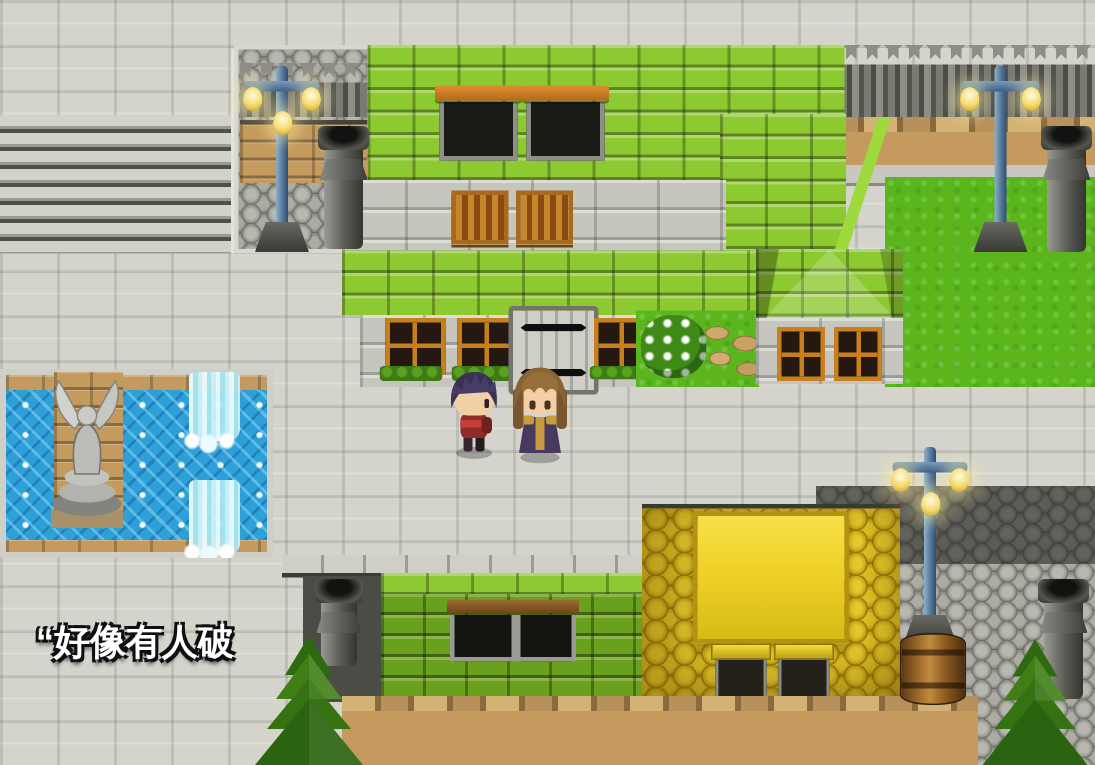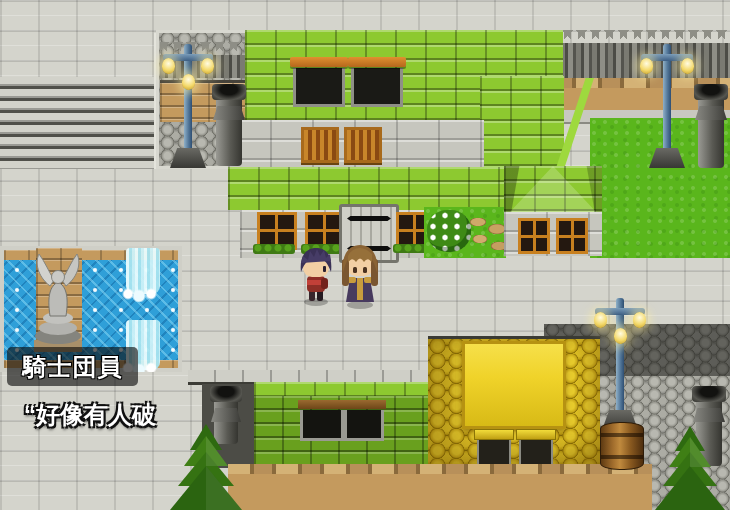--- a/index.html
+++ b/index.html
@@ -283,17 +283,16 @@
     <rect x="24" y="34" width="9" height="6" rx="2" fill="#c79b3e"></rect>
     <rect x="6" y="10" width="28" height="23" rx="10" fill="#f2cfa4"></rect>
     <rect x="2" y="16" width="7" height="27" rx="3" fill="#7a5630"></rect>
     <rect x="31" y="16" width="7" height="27" rx="3" fill="#7a5630"></rect>
     <path d="M3,30 C1,10 10,2 20,2 C30,2 39,10 37,30 C34,17 30,11 20,11 C10,11 6,17 3,30 Z" fill="#8a6334"></path>
     <path d="M8,20 Q12,13 16,19 Q20,12 24,19 Q28,13 32,20 L32,11 Q26,5 20,5 Q12,5 8,13 Z" fill="#96703a"></path>
     <rect x="13" y="24" width="4" height="6" rx="1.5" fill="#4a3220"></rect>
     <rect x="23" y="24" width="4" height="6" rx="1.5" fill="#4a3220"></rect>
   </svg>
 
-  <div class="abs namebox" style="left:7px;top:347px;width:131px;height:39px;z-index:40;">騎士団員</div>
-
-  <div class="abs dline" style="left:24px;top:400px;z-index:40;">“好像有人破</div>
+
+  <div class="abs dline" style="left:24px;top:414px;z-index:40;">“好像有人破</div>
 
 </div>
 
 </body></html>

